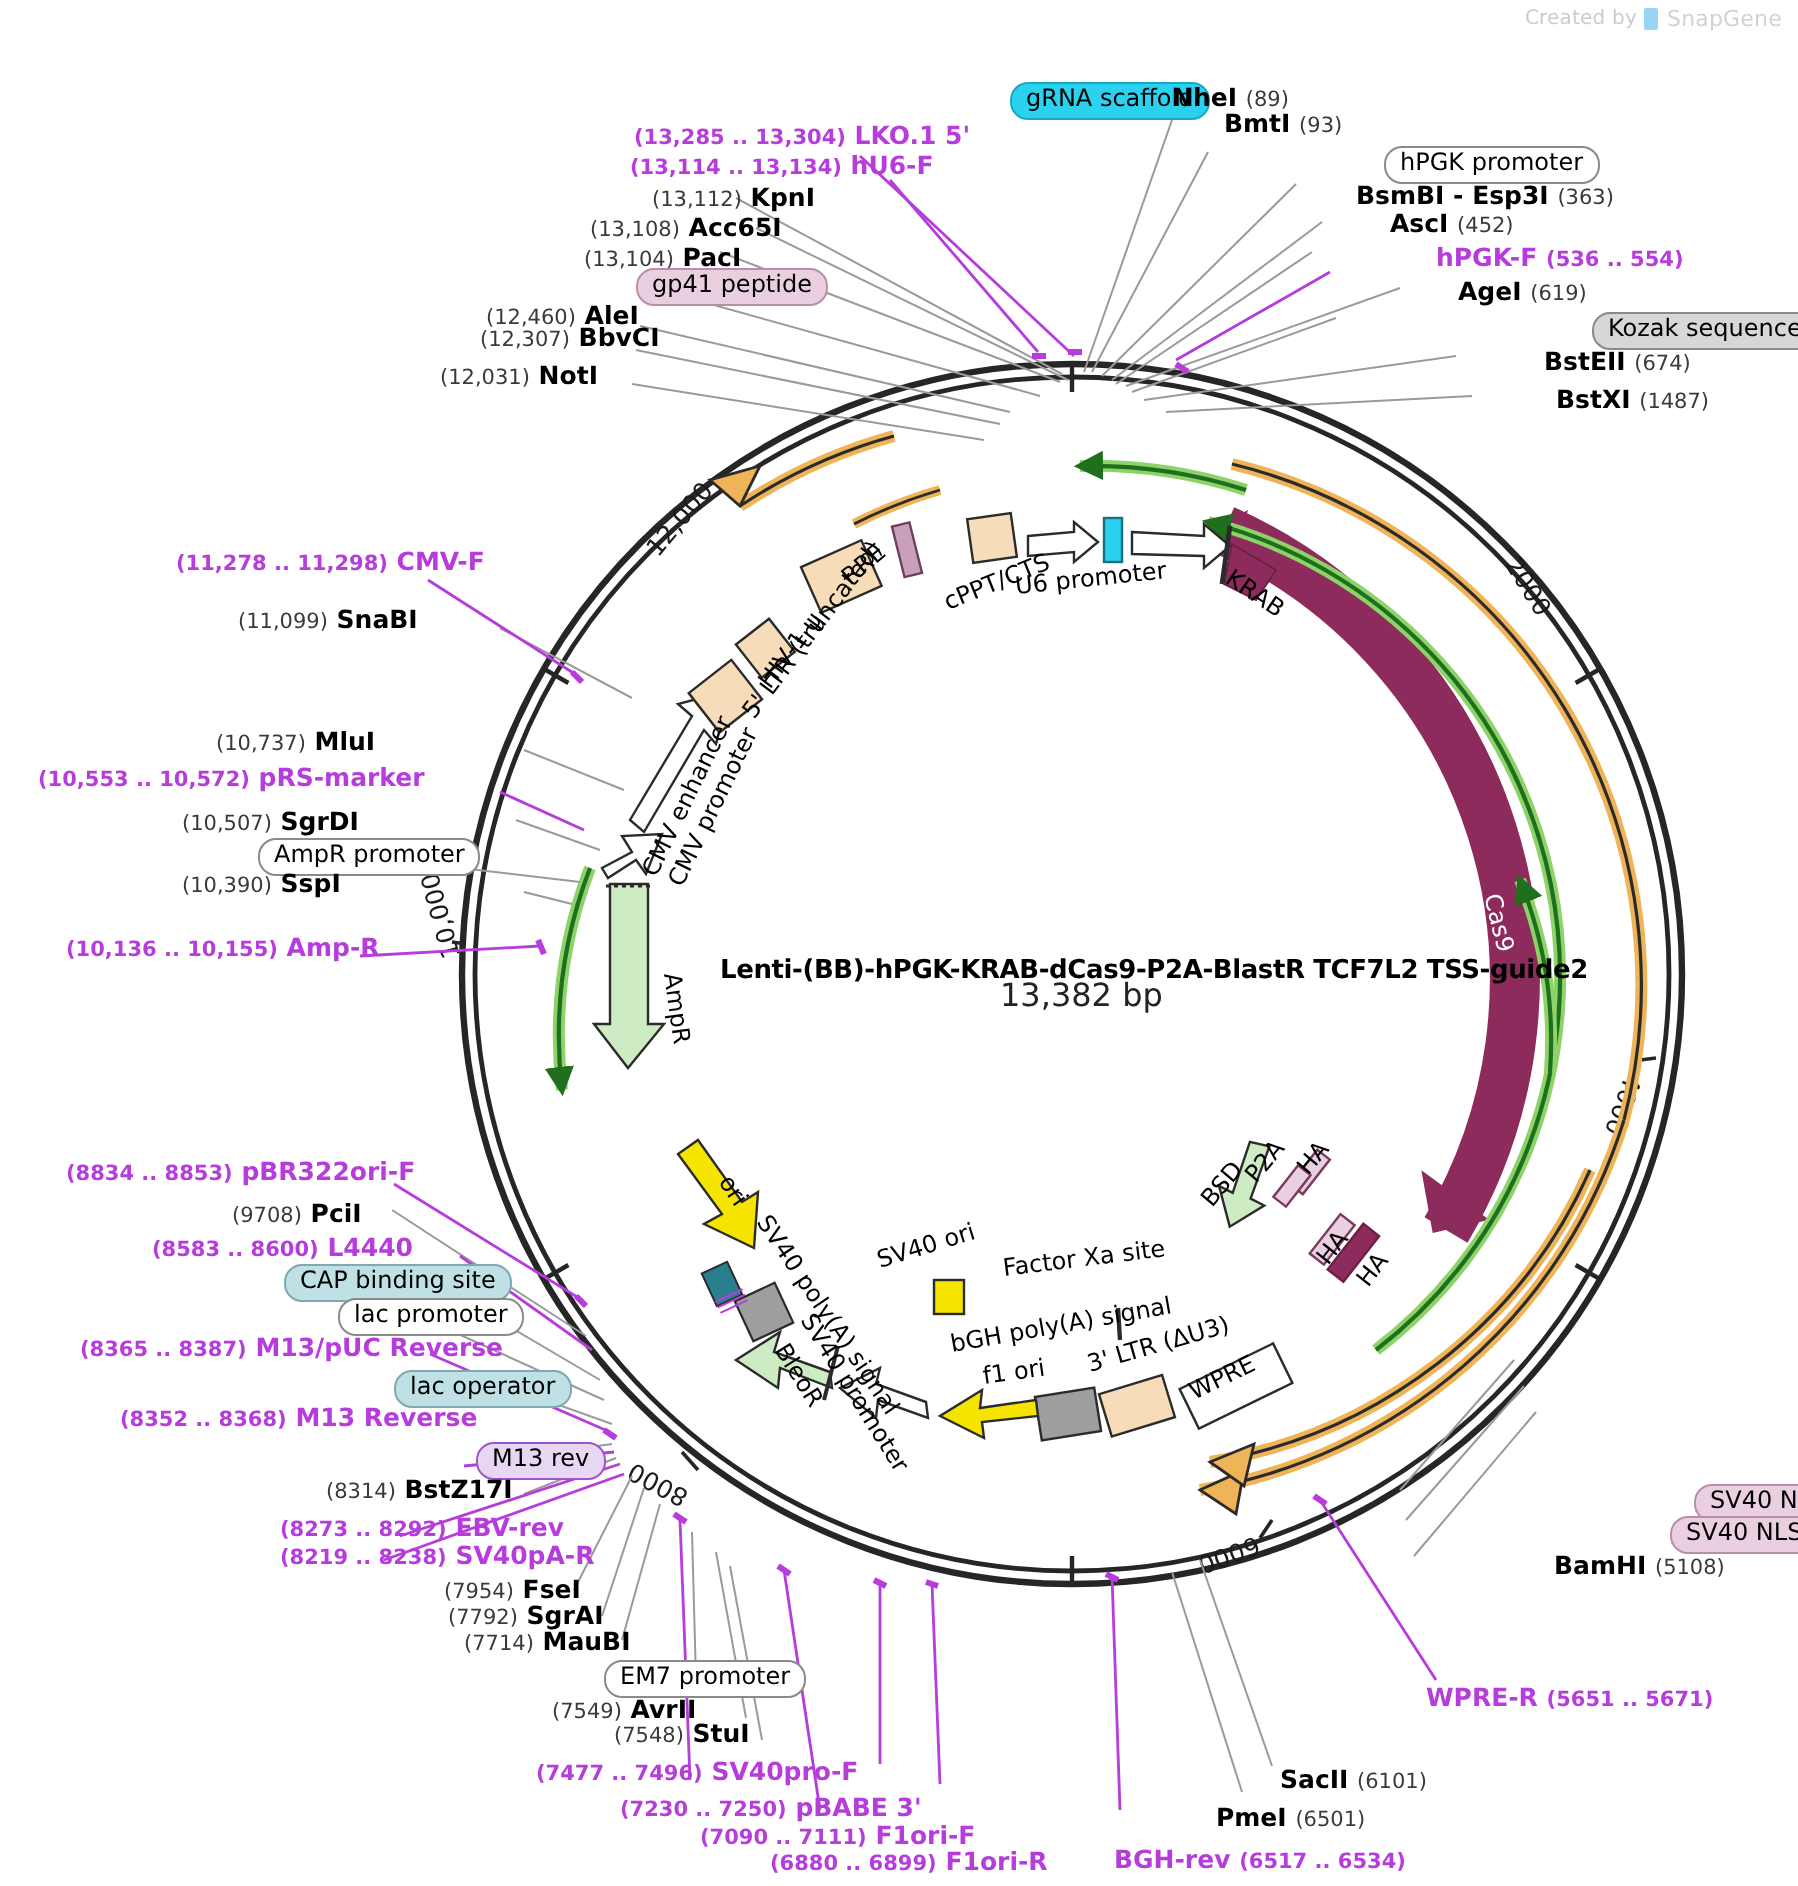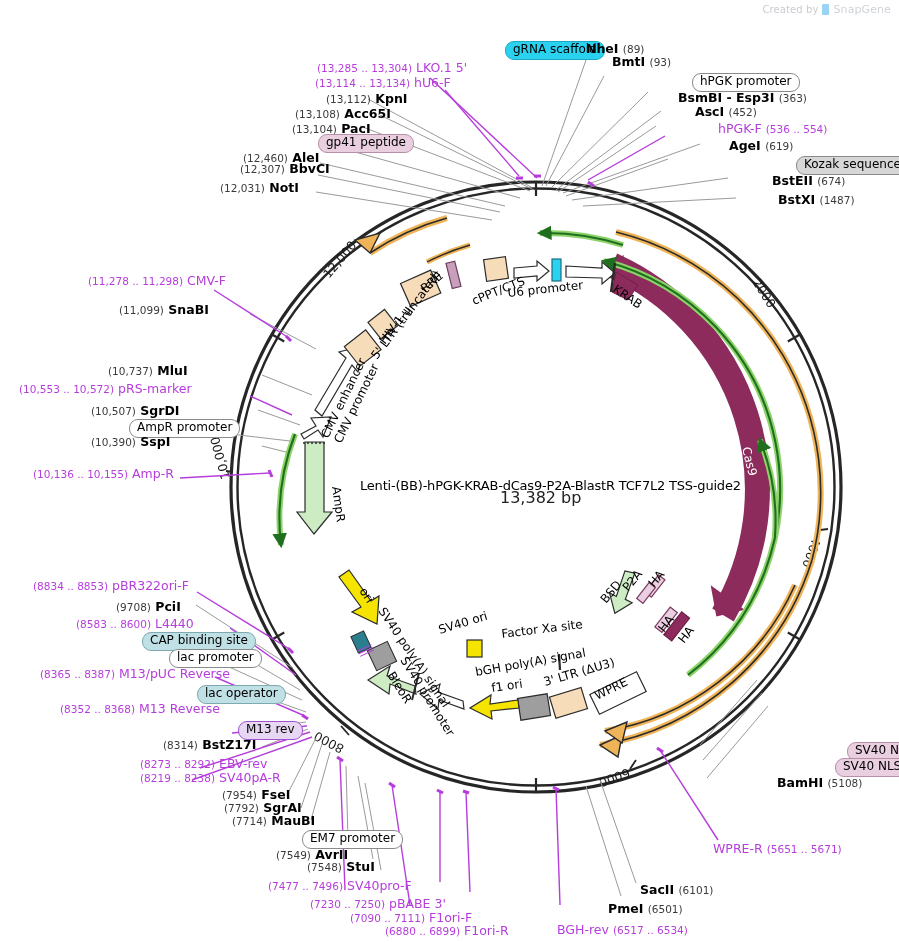--- a/index.html
+++ b/index.html
@@ -24,23 +24,23 @@
   #watermark .sg-logo{
     display:inline-block;width:7px;height:11px;border-radius:1px;
     background:#9ad4f5;
   }
   #watermark .sg-name{color:#cfd3d8;font-size:11px;}
 
   
   .lbl{position:absolute;white-space:nowrap;line-height:1;}
   .enz{font-size:12.5px;font-weight:bold;color:#000;}
   .pos{font-size:10.5px;color:#3a3a3a;font-weight:normal;}
-  .primer{font-size:12.5px;color:#b63ddb;}
+  .primer{font-size:12.5px;color:#b63ddb;font-weight:bold;}
   .primer .ppos{font-size:10.5px;color:#b63ddb;}
-  .ttl{font-size:13px;font-weight:normal;color:#000;letter-spacing:-.2px;}
+  .ttl{font-size:13px;font-weight:bold;color:#000;letter-spacing:-.2px;}
   .bp{font-size:16px;color:#222;}
 
   
   .pill{
     position:absolute;white-space:nowrap;font-size:12px;color:#000;
     padding:1px 7px 2px 7px;border-radius:9px;border:1px solid #7a7a7a;
     background:#fff;line-height:1.15;margin-left:44px;
   }
   .pill.cyan{background:#2ad2f0;border-color:#1aa9c4;}
   .pill.pink{background:#e9cfe0;border-color:#b98fa8;}

